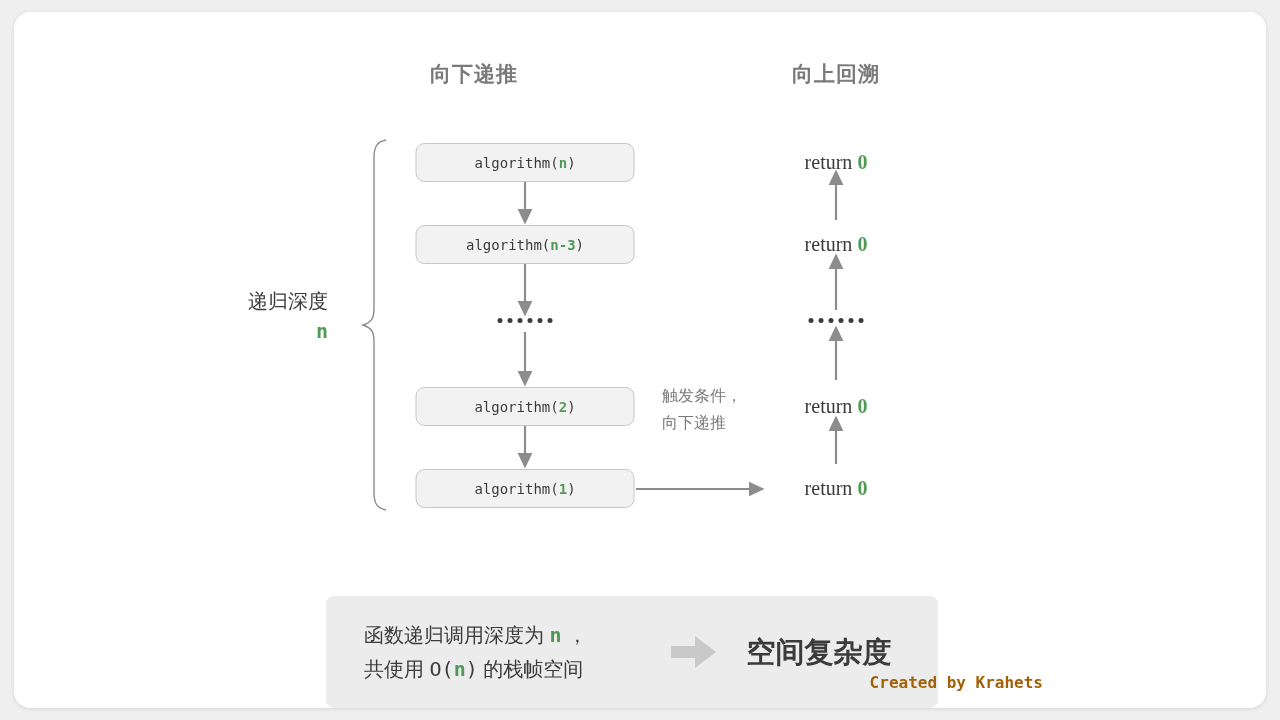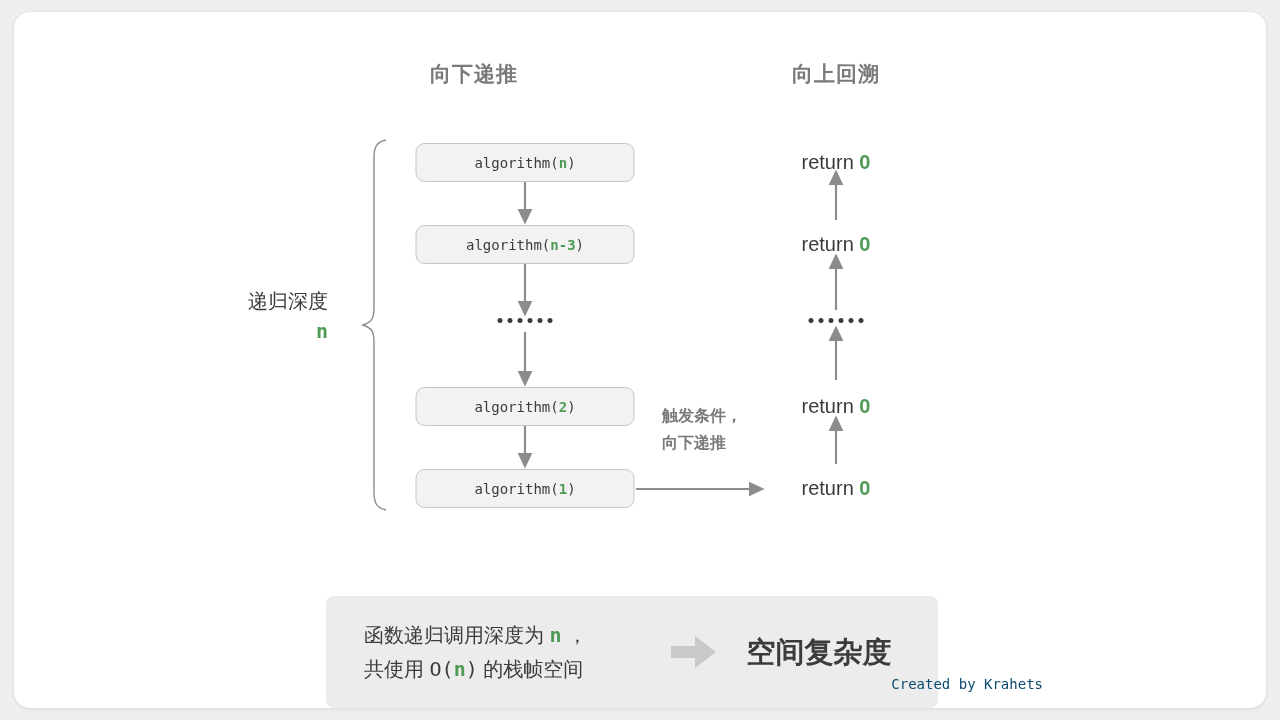--- a/index.html
+++ b/index.html
@@ -40,21 +40,21 @@
     font-family:"DejaVu Sans Mono","Liberation Mono",monospace;
     font-size:14px;color:#3b3b3b;
     white-space:nowrap;
   }
   .call-box .arg{color:#4f9a55;font-weight:bold;}
 
   
   .ret{
     position:absolute;
     left:822px;transform:translateX(-50%);
-    font-family:Liberation Sans, sans-serif;
+    font-family:Liberation Serif, serif;
     font-size:20px;color:#3b3b3b;white-space:nowrap;
   }
   .ret .zero{color:#4f9a55;font-weight:bold;}
 
   
   .dots{position:absolute;transform:translateX(-50%);display:flex;gap:5px;}
   .dots i{display:block;width:5px;height:5px;border-radius:50%;background:#3b3b3b;}
   #dots-left{left:511px;top:306px;}
   #dots-right{left:822px;top:306px;}
 
@@ -68,22 +68,22 @@
     text-align:right;white-space:nowrap;
   }
   .depth .t1{font-size:20px;color:#3b3b3b;line-height:30px;}
   .depth .t2{
     font-family:"DejaVu Sans Mono","Liberation Mono",monospace;
     font-size:20px;font-weight:bold;color:#4f9a55;line-height:30px;
   }
 
   
   .trigger{
-    position:absolute;left:648px;top:390px;
-    font-size:16px;font-weight:bold;color:#7a7a7a;
+    position:absolute;left:648px;top:370px;
+    font-size:16px;font-weight:normal;color:#7a7a7a;
     line-height:27px;white-space:nowrap;
   }
 
   
   .summary{
     position:absolute;left:312px;top:536px;
     width:612px;height:112px;
     background:#ececec;border-radius:8px;
     display:flex;align-items:center;margin-top:48px;
   }
@@ -101,21 +101,21 @@
   .sum-right .r1{font-size:29px;font-weight:bold;color:#3b3b3b;line-height:34px;}
   .sum-right .r2{
     font-size:21px;font-weight:bold;color:#1f8ad6;line-height:34px;
     font-family:"DejaVu Sans Mono","Liberation Mono",monospace;
   }
 
   
   .credit{
     position:absolute;right:26px;bottom:16px;
     font-family:"DejaVu Sans Mono","Liberation Mono",monospace;
-    font-size:14px;color:#0c4a6e;white-space:nowrap;
+    font-size:16px;color:#a16207;white-space:nowrap;font-weight:bold;
   }
 </style>
 </head>
 <body>
 
 <div class="card">
   <div class="stage">
 
     <div class="col-head" id="head-down">向下递推</div>
     <div class="col-head" id="head-up">向上回溯</div>

